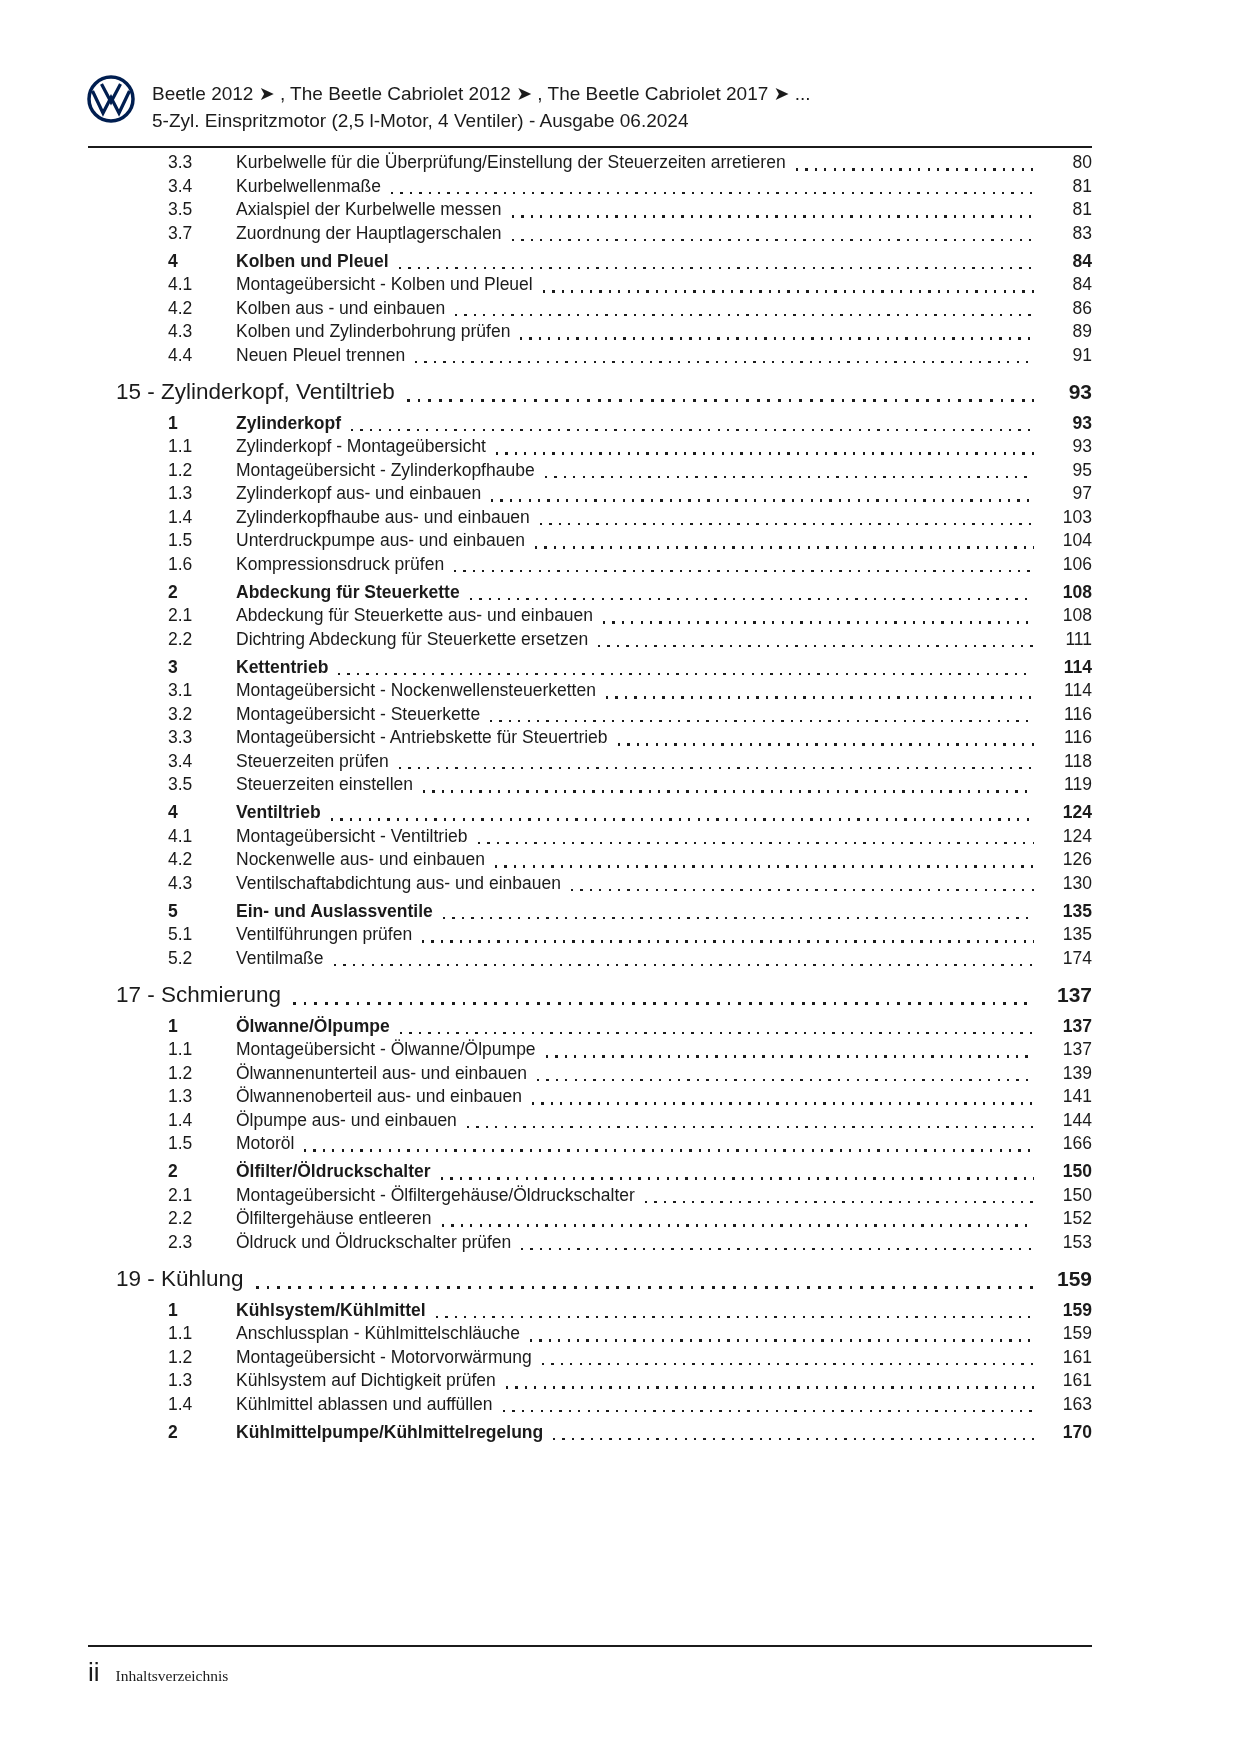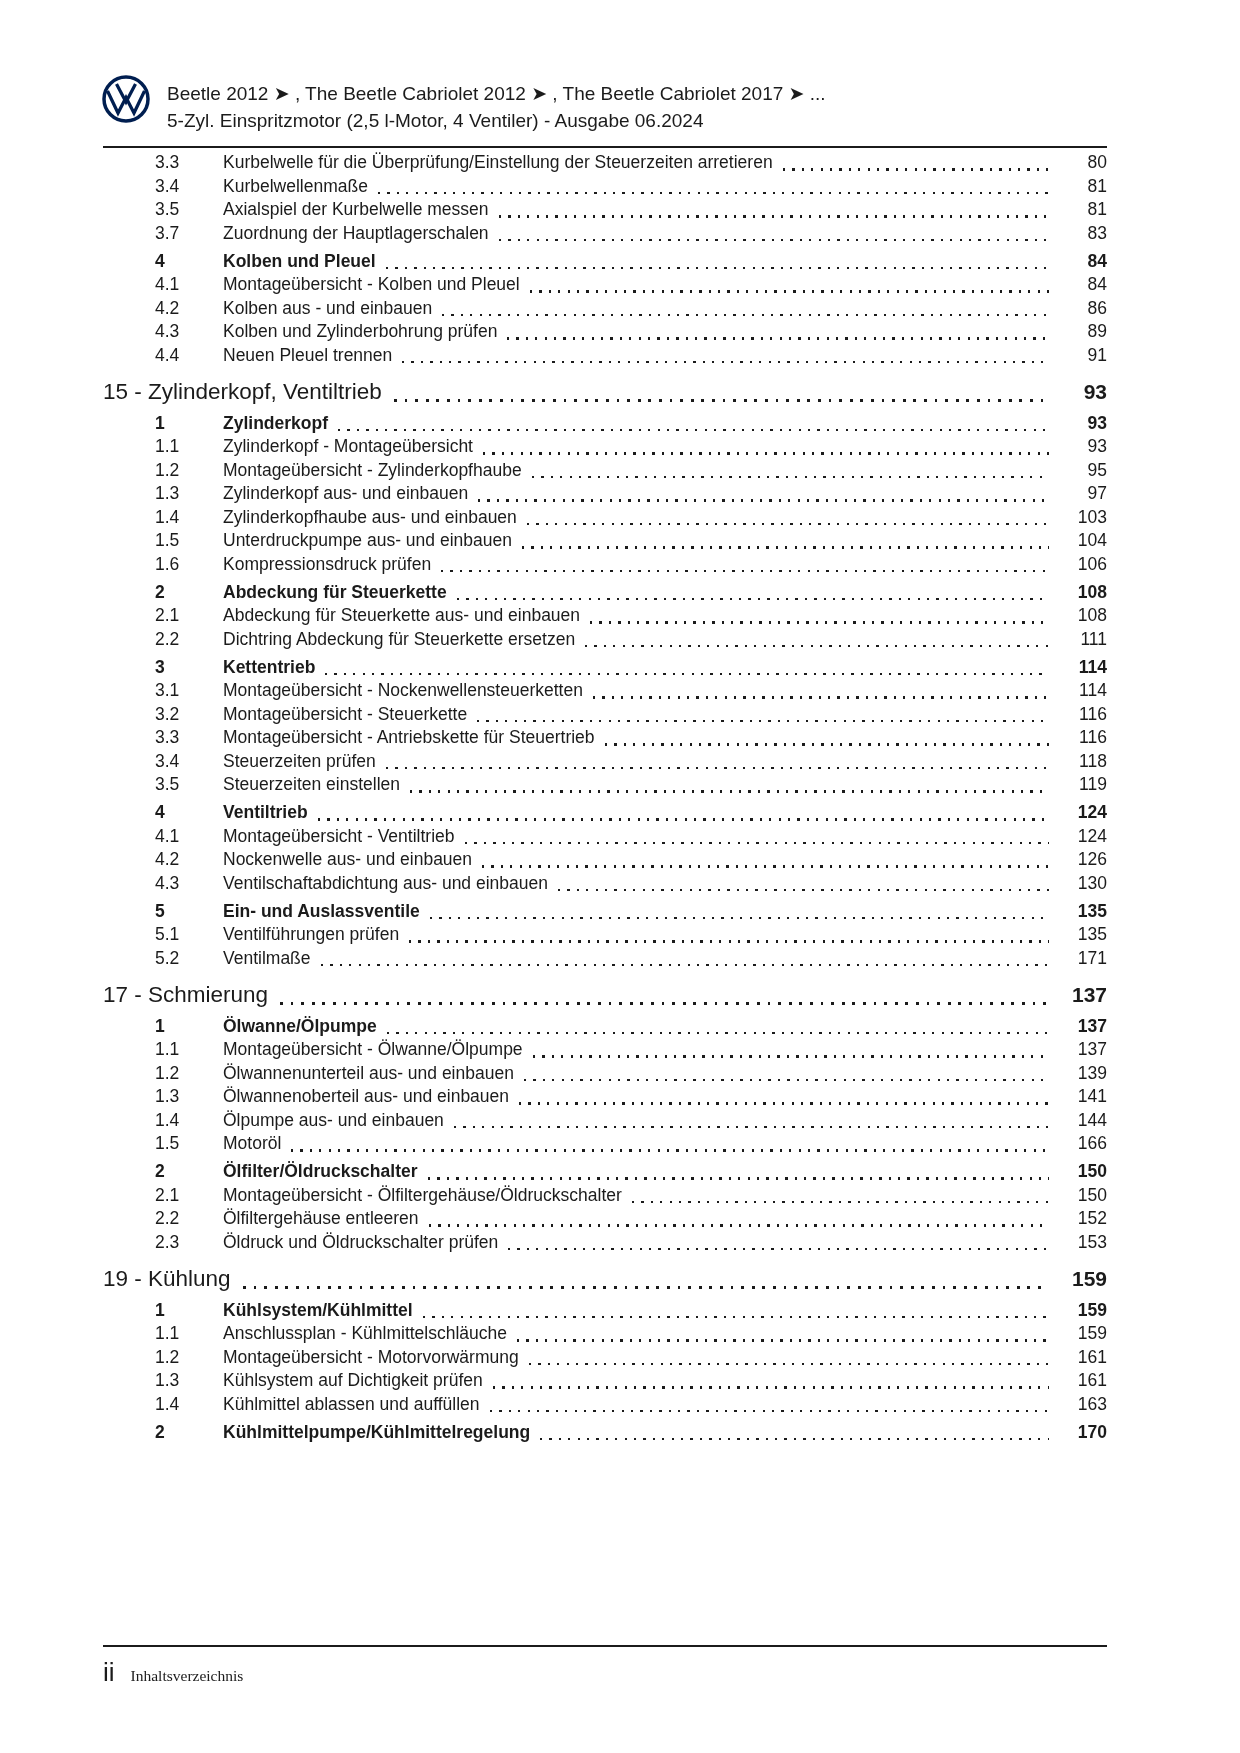--- a/index.html
+++ b/index.html
@@ -4,33 +4,33 @@
 <style>
   html,body{margin:0;padding:0;}
   body{
     width:1240px;height:1753px;
     background:#ffffff;
     font-family:"Liberation Sans","DejaVu Sans",sans-serif;
     color:#1b1b1b;
     position:relative;
     overflow:hidden;
   }
-  .inner{position:absolute;left:103px;top:0;width:1004px;height:1500px;}
+  .inner{position:absolute;left:88px;top:0;width:1004px;height:1500px;}
 
   
   .logo{position:absolute;left:-2px;top:74px;width:50px;height:50px;}
   .titles{position:absolute;left:64px;top:80px;line-height:27px;font-size:19px;white-space:nowrap;}
   .hrule{position:absolute;left:0;top:146px;width:1004px;height:2px;background:#1b1b1b;}
 
   
   .toc{position:absolute;left:0;top:151px;width:1004px;}
   .row{
     display:flex;align-items:baseline;
     font-size:17.5px;line-height:23.5px;
-    padding-left:52px;white-space:nowrap;
+    padding-left:52px;white-space:nowrap;margin-left:28px;
   }
   .row .num{width:68px;flex:0 0 68px;}
   .row .title{flex:0 0 auto;}
   .row .dots{flex:1 1 auto;align-self:stretch;position:relative;min-width:14px;}
   .row .dots::after{
     content:"";position:absolute;left:10px;right:2px;bottom:4px;height:2.3px;
     background:repeating-linear-gradient(90deg,#1b1b1b 0 2.3px,transparent 2.3px 9.4px);
   }
   .row .page{flex:0 0 56px;width:56px;text-align:right;}
 
@@ -260,21 +260,21 @@
       <div class="row sub">
       <span class="num">5.1</span>
       <span class="title">Ventilführungen prüfen</span>
       <span class="dots"></span>
       <span class="page">135</span>
     </div>
       <div class="row sub">
       <span class="num">5.2</span>
       <span class="title">Ventilmaße</span>
       <span class="dots"></span>
-      <span class="page">171</span>
+      <span class="page">174</span>
     </div>
       <div class="row chapter">
 
       <span class="title">17 - Schmierung</span>
       <span class="dots"></span>
       <span class="page">137</span>
     </div>
       <div class="row section">
       <span class="num">1</span>
       <span class="title">Ölwanne/Ölpumpe</span>

